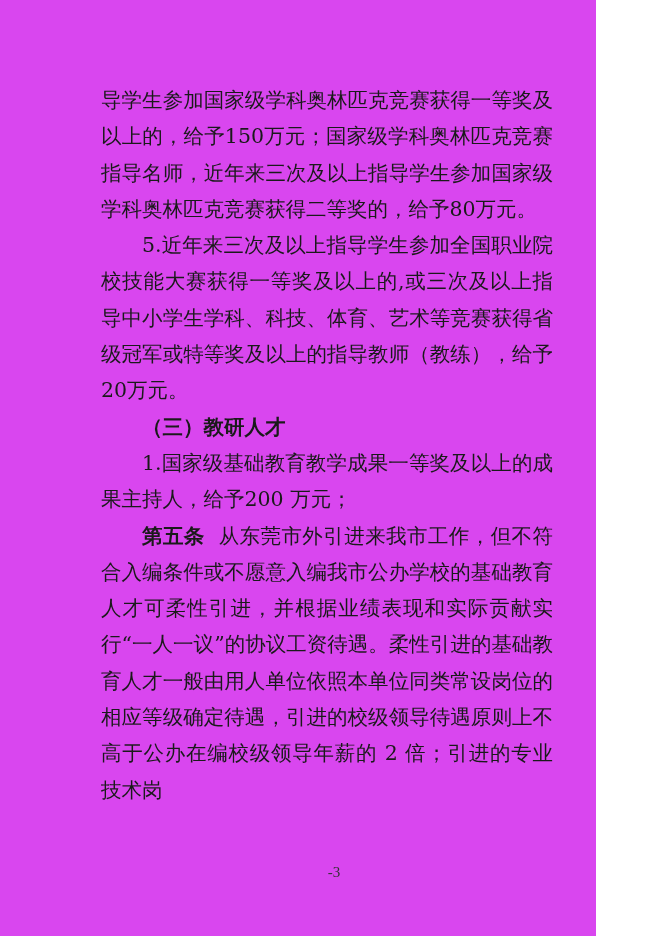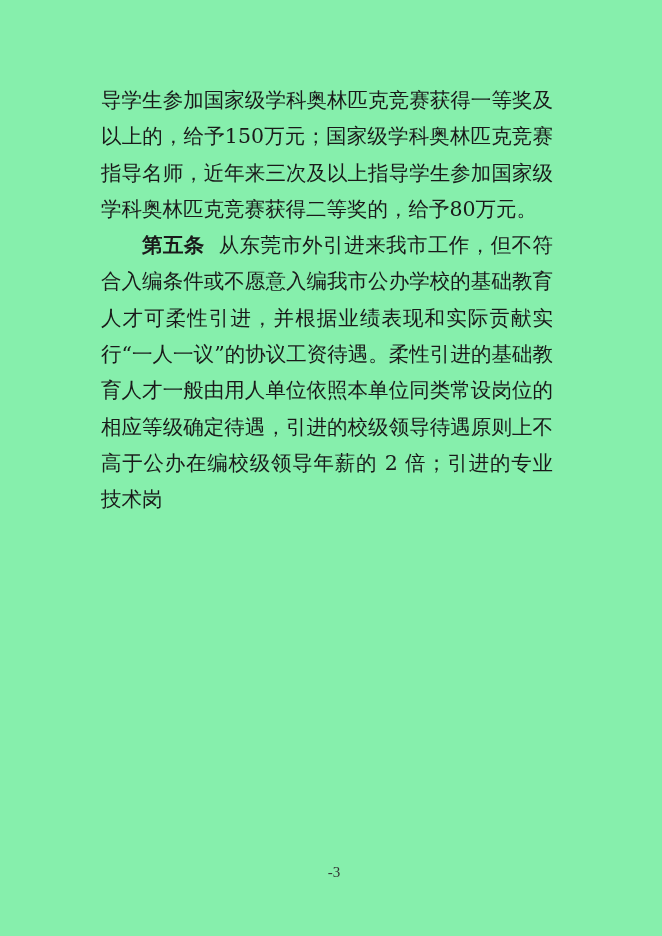--- a/index.html
+++ b/index.html
@@ -1,18 +1,18 @@
 <!DOCTYPE html>
 <html><head>
 <meta charset="utf-8">
 <style>
   html, body { margin: 0; padding: 0; background: #ffffff; }
   body { width: 662px; height: 936px; position: relative; overflow: hidden; }
   .page {
-    position: absolute; left: 0; top: 0; width: 662px; height: 936px; background: #86efac;
+    position: absolute; left: 0; top: 0; width: 596px; height: 936px; background: #d946ef;
   }
   .body-text {
     position: absolute; left: 101px; top: 82px; width: 452px;
     font-family: "DejaVu Serif", "Liberation Serif", serif;
     font-size: 20.5px; line-height: 36.3px; color: #1a1a1a;
     text-align: justify; text-justify: inter-character;
   }
   .para { margin: 0; padding: 0; }
   .indent { text-indent: 2em; }
   .heading { font-family: "DejaVu Sans", "Liberation Sans", sans-serif; font-weight: bold; }
@@ -22,16 +22,19 @@
     font-family: "Liberation Serif", "DejaVu Serif", serif; font-size: 15px; color: #333;
     padding-left: 6px; box-sizing: border-box;
   }
 </style>
 </head>
 <body>
 
 <div class="page">
   <div class="body-text">
     <p class="para">导学生参加国家级学科奥林匹克竞赛获得一等奖及以上的，给予150万元；国家级学科奥林匹克竞赛指导名师，近年来三次及以上指导学生参加国家级学科奥林匹克竞赛获得二等奖的，给予80万元。</p>
+    <p class="para indent">5.近年来三次及以上指导学生参加全国职业院校技能大赛获得一等奖及以上的,或三次及以上指导中小学生学科、科技、体育、艺术等竞赛获得省级冠军或特等奖及以上的指导教师（教练），给予20万元。</p>
+    <p class="para indent heading">（三）教研人才</p>
+    <p class="para indent">1.国家级基础教育教学成果一等奖及以上的成果主持人，给予200 万元；</p>
     <p class="para indent"><span class="article-label">第五条</span>&nbsp;&nbsp;<span>从东莞市外引进来我市工作，但不符合入编条件或不愿意入编我市公办学校的基础教育人才可柔性引进，并根据业绩表现和实际贡献实行“一人一议”的协议工资待遇。柔性引进的基础教育人才一般由用人单位依照本单位同类常设岗位的相应等级确定待遇，引进的校级领导待遇原则上不高于公办在编校级领导年薪的 2 倍；引进的专业技术岗</span></p>
   </div>
   <div class="page-number">-3</div>
 </div>
 
 </body></html>

